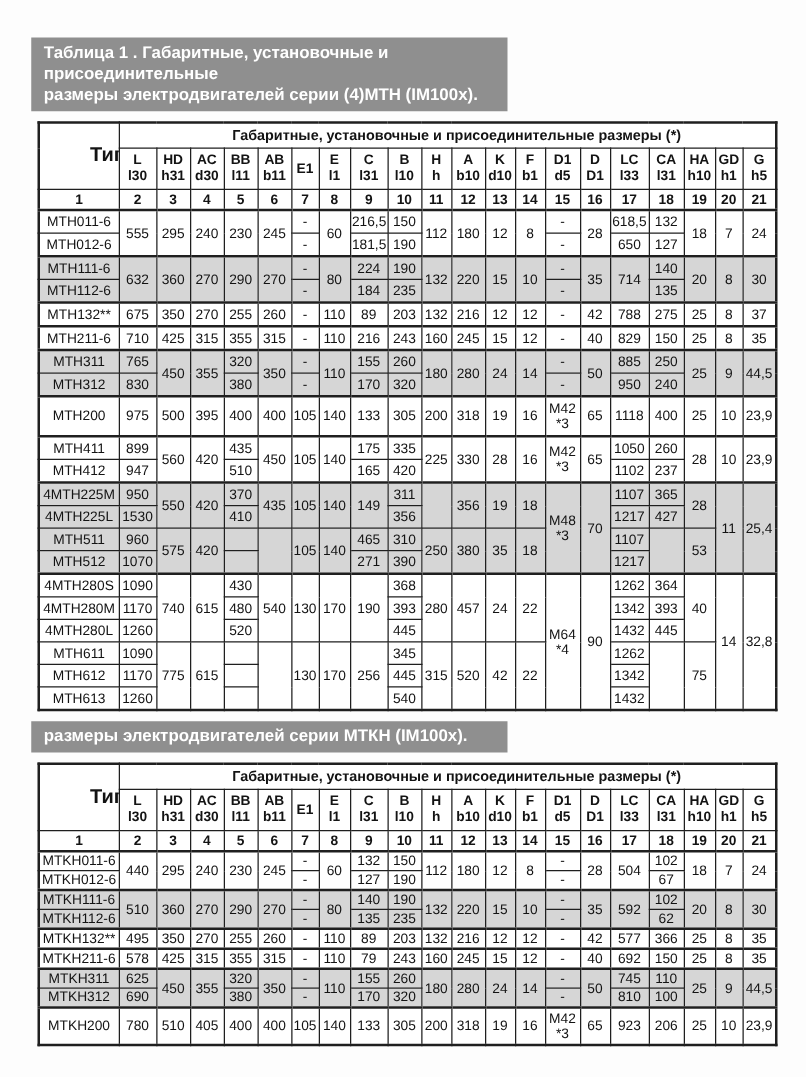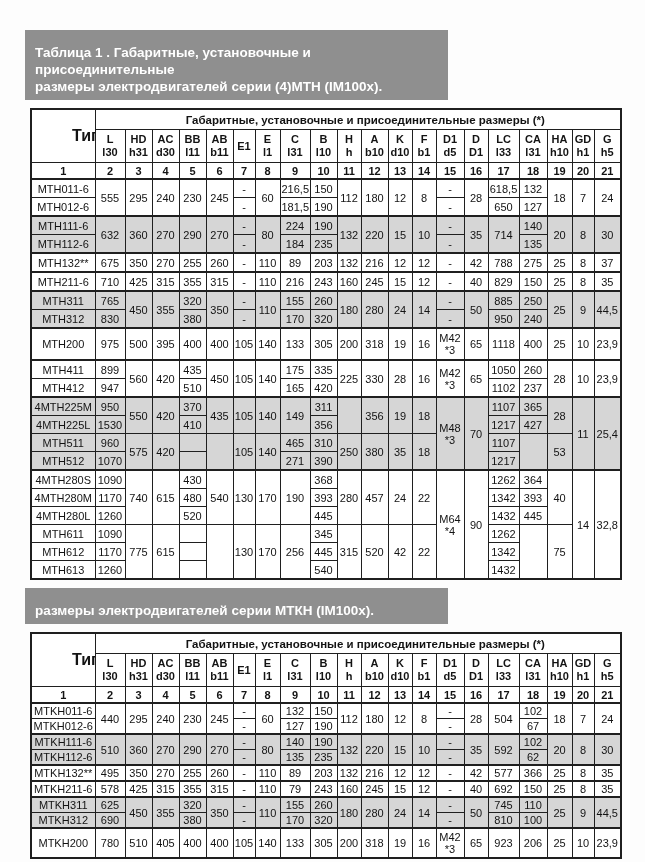--- a/index.html
+++ b/index.html
@@ -6,23 +6,23 @@
     --title-bg:#8f8f8f;
     --shade:#d6d6d6;
     --border:#1f1f1f;
   }
   html,body{margin:0;padding:0;background:#ffffff;}
   .page{
     width:645px;min-height:862px;background:#fdfdfd;box-sizing:border-box;
     padding-top:30px;font-family:"Liberation Sans",sans-serif;color:#131313;
   }
   .title-bar{
-    margin-left:25px;width:423px;box-sizing:border-box;
+    margin-left:25px;width:381px;box-sizing:border-box;
     background:var(--title-bg);color:#ffffff;font-weight:bold;
-    font-size:13.5px;line-height:17px;padding:14px 10px 5px 10px;
+    font-size:13.5px;line-height:17px;padding:3px 10px 5px 10px;
   }
   table.dim-table{
     border-collapse:collapse;table-layout:fixed;width:586px;
     margin:8px 0 0 30px;border:2px solid var(--border);
     background:#ffffff;
   }
   .dim-table th,.dim-table td{
     border:1px solid var(--border);text-align:center;vertical-align:middle;
     font-size:11px;line-height:12px;padding:0 1px;white-space:pre-line;
     overflow:hidden;color:#131313;

